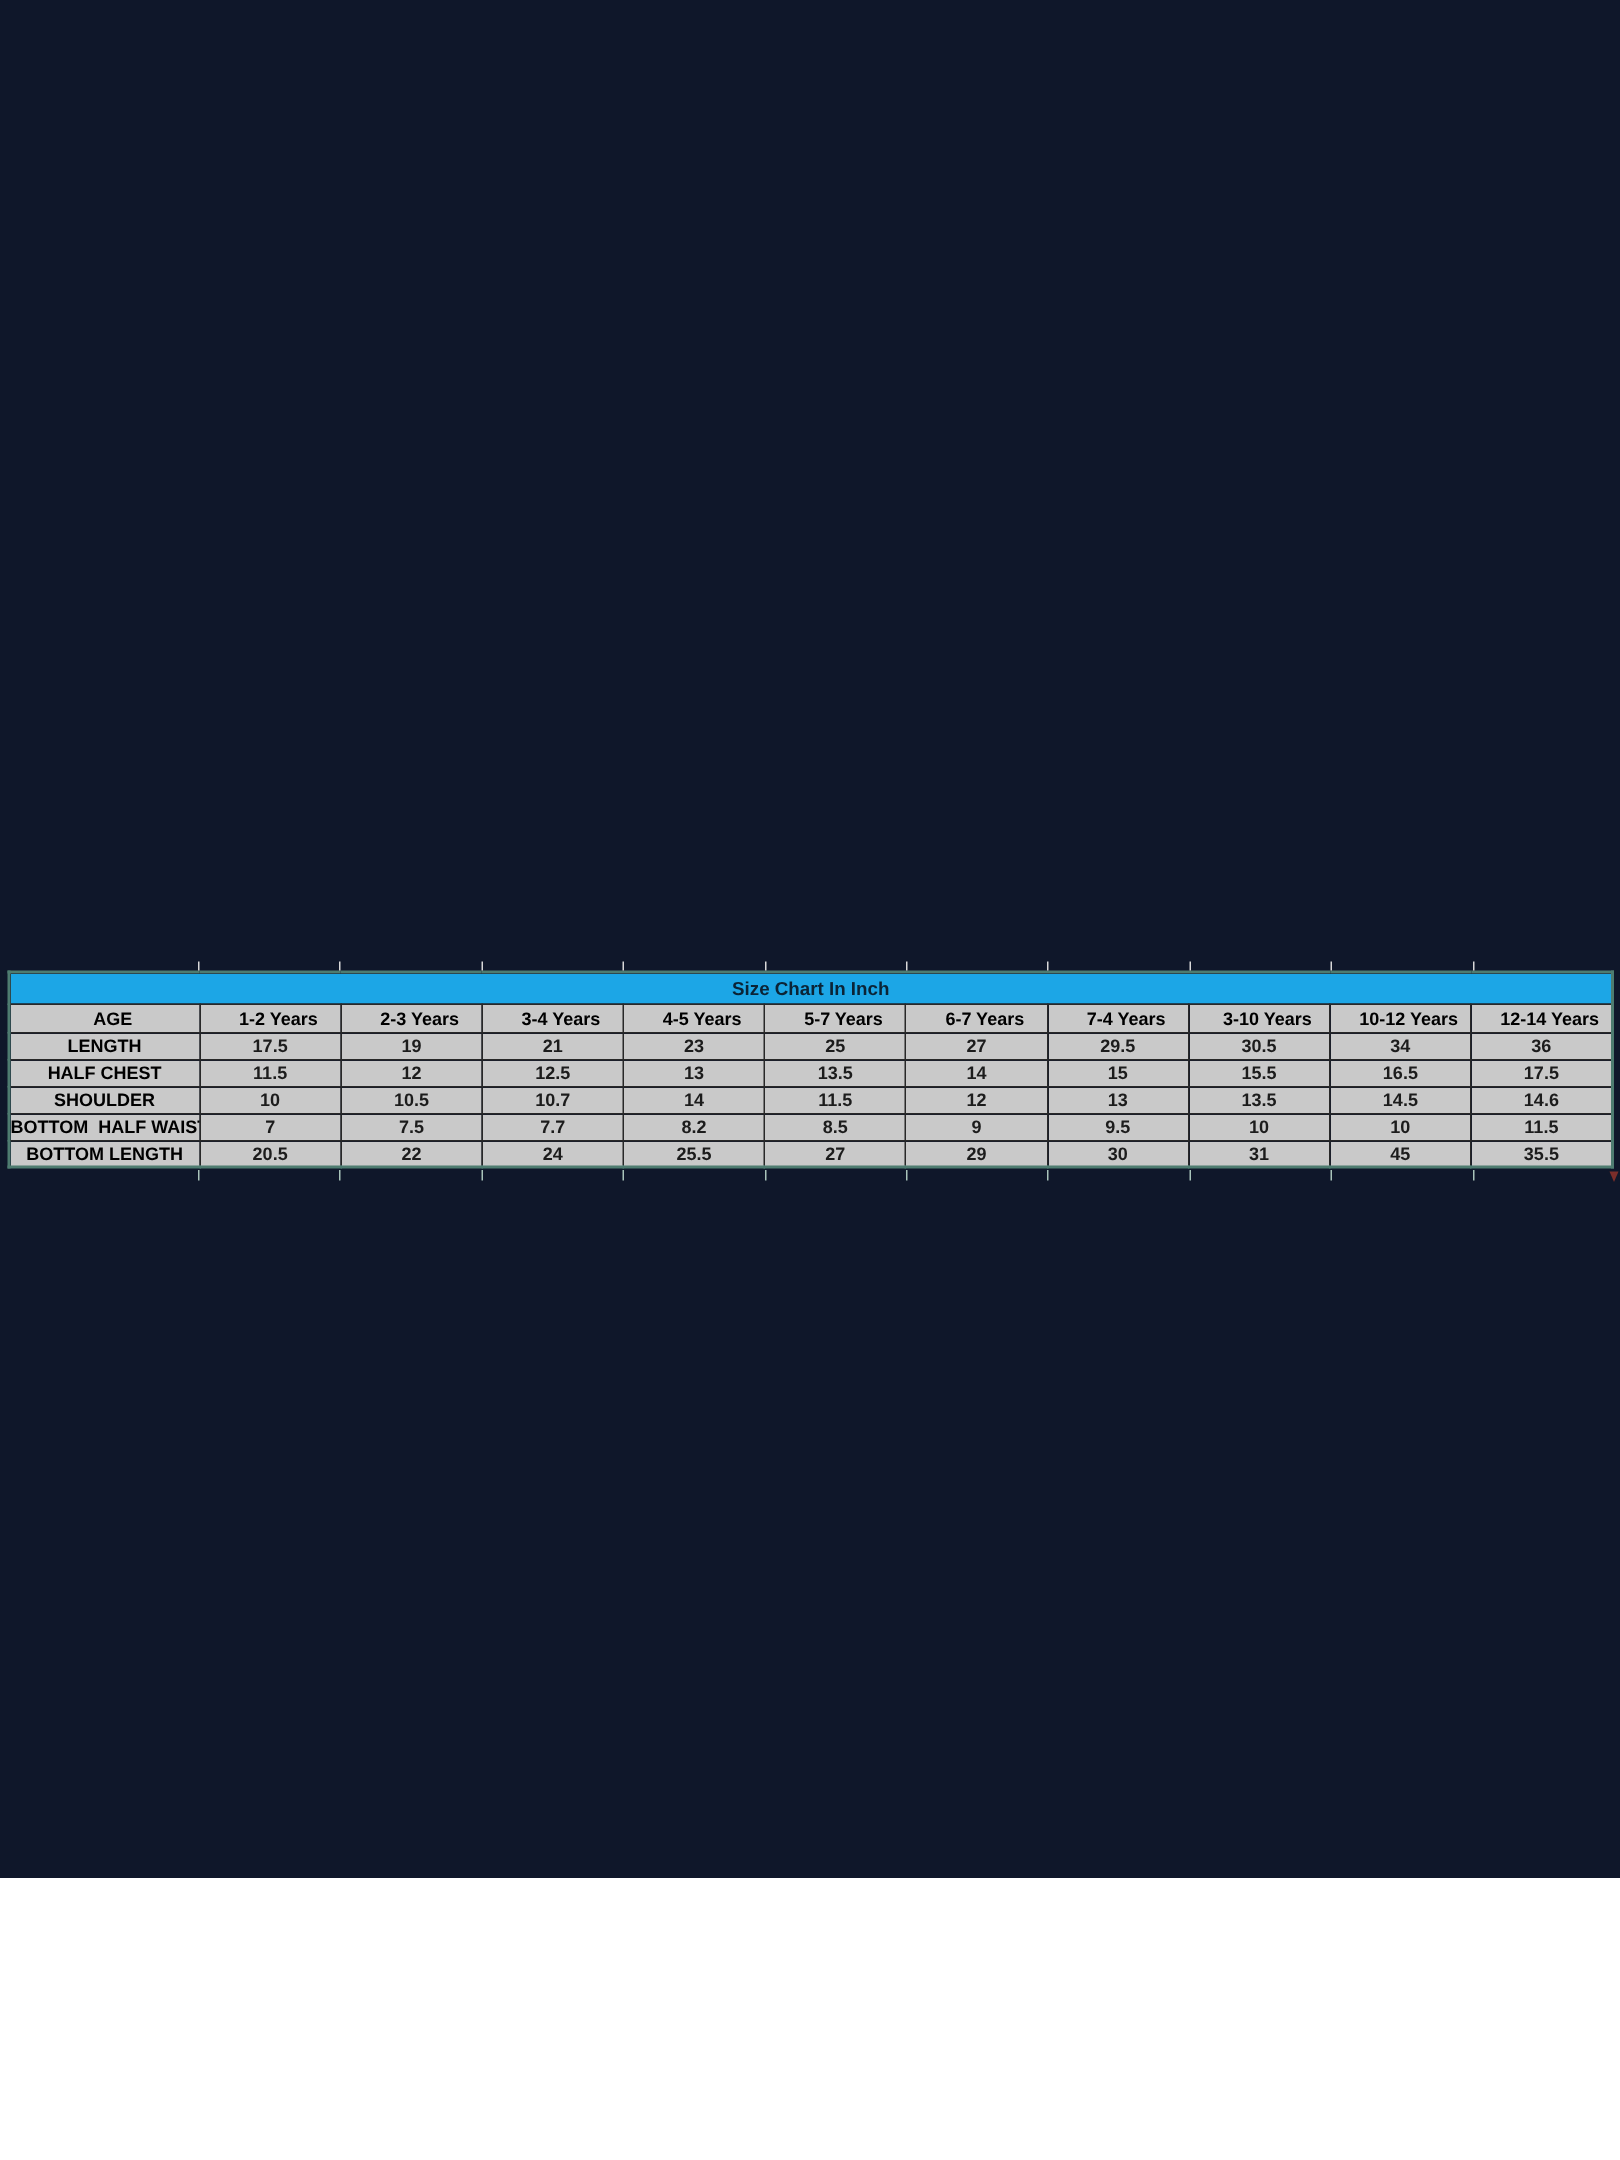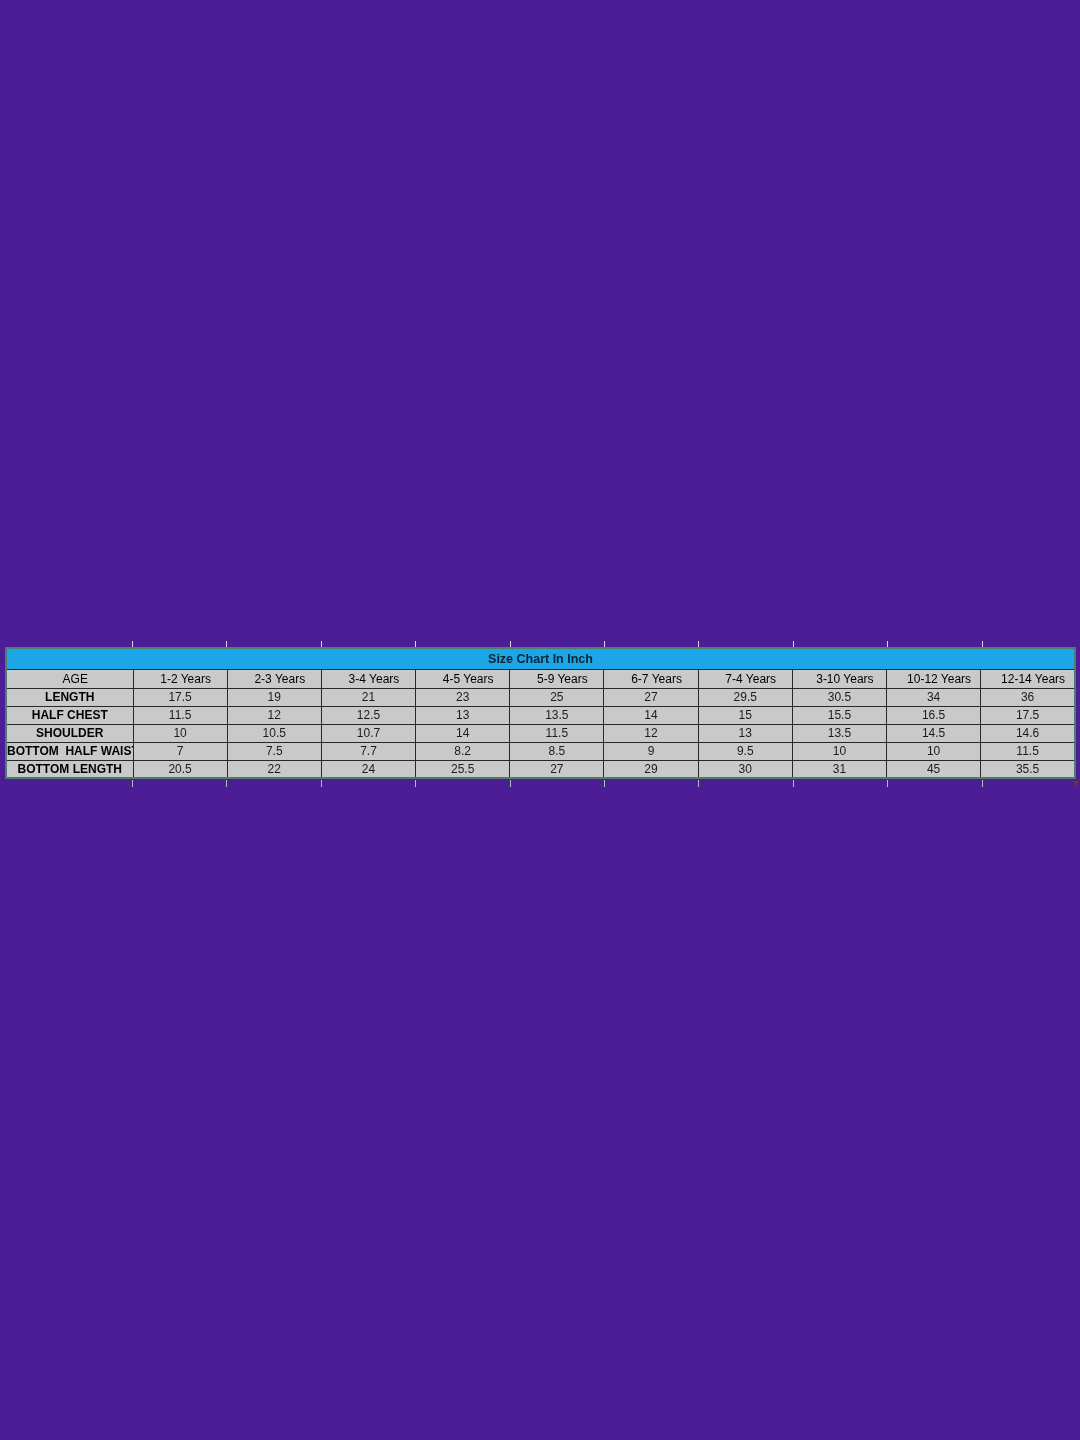--- a/index.html
+++ b/index.html
@@ -2,21 +2,21 @@
 <html><head>
 <meta charset="utf-8">
 <style>
   * { margin: 0; padding: 0; box-sizing: border-box; }
   html, body {
     width: 1080px; height: 1440px;
     background: #ffffff;
     font-family: "Liberation Sans", sans-serif;
     overflow: hidden;
   }
-  .page { position: relative; width: 1080px; height: 1440px; background: #4c1d95; }
+  .page { position: relative; width: 1080px; height: 1252px; background: #0f172a; }
 
   .table-wrap {
     position: absolute;
     left: 5px;
     top: 647px;
     width: 1071px;
   }
 
   table.size-chart {
     width: 1071px;
@@ -36,33 +36,33 @@
   }
   tr.title-row th {
     height: 21px;
     background: #1CA6E6;
     color: #0B2436;
     font-weight: bold;
     font-size: 12.5px;
   }
   tr.header-row th {
     height: 19px;
-    font-weight: normal;
+    font-weight: bold;
     color: #000000;
     padding-left: 11px;
   }
   tbody tr { height: 18px; }
   tbody td.row-label {
     font-weight: bold;
     color: #000000;
     white-space: pre;
     margin-top: 44px;
   }
   tbody td.cell {
-    font-weight: normal;
+    font-weight: bold;
     color: #1C1C1C;
     margin-left: 10px;
   }
 
   
   .ticks { position: absolute; left: 0; width: 100%; pointer-events: none; }
   .ticks.top    { top: -6px;  height: 6px; }
   .ticks.bottom { bottom: -8px; height: 7px; }
   .tick { position: absolute; top: 0; width: 1px; height: 100%; }
   .ticks.top .tick    { background: #d8d8d8; }
@@ -105,21 +105,21 @@
       <thead>
         <tr class="title-row">
           <th colspan="11">Size Chart In Inch</th>
         </tr>
         <tr class="header-row">
             <th>AGE</th>
             <th>1-2 Years</th>
             <th>2-3 Years</th>
             <th>3-4 Years</th>
             <th>4-5 Years</th>
-            <th>5-9 Years</th>
+            <th>5-7 Years</th>
             <th>6-7 Years</th>
             <th>7-4 Years</th>
             <th>3-10 Years</th>
             <th>10-12 Years</th>
             <th>12-14 Years</th>
           </tr>
       </thead>
       <tbody>
           <tr>
             <td class="row-label">LENGTH</td>

